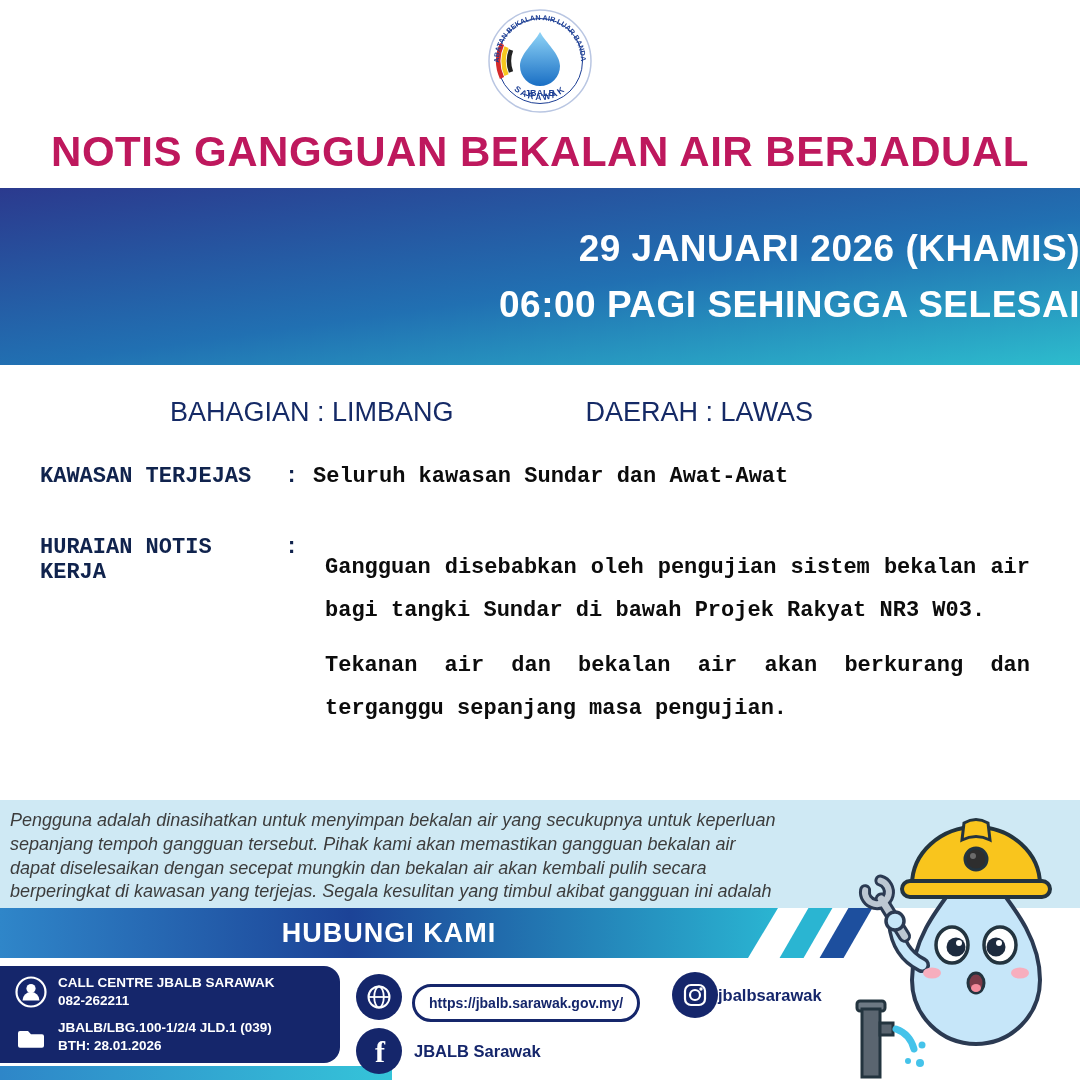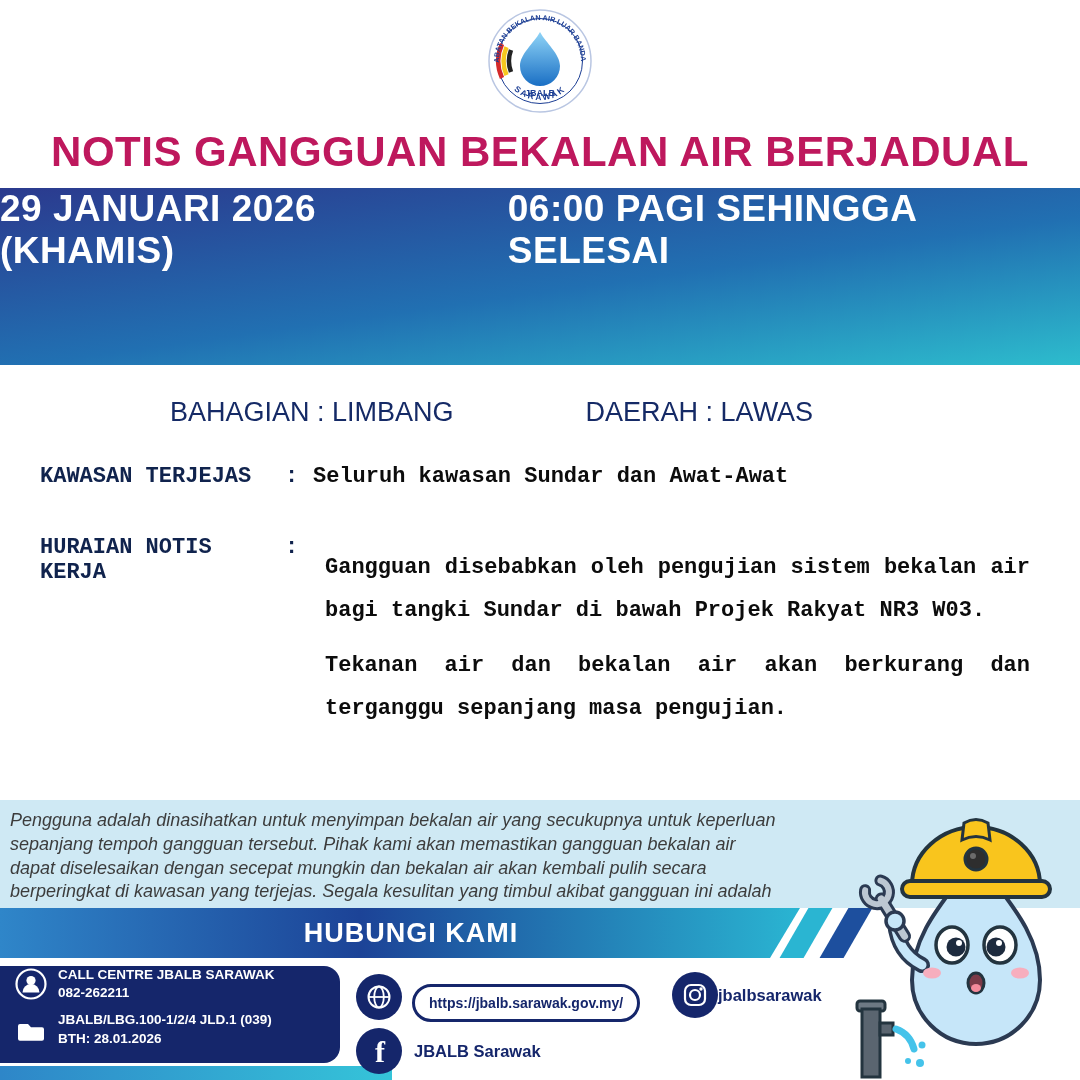--- a/index.html
+++ b/index.html
@@ -8,21 +8,21 @@
     font-family:"Liberation Sans",sans-serif;overflow:hidden;
   }
   .logo{position:absolute;top:8px;left:487px;width:106px;height:106px;}
   .title{
     position:absolute;top:128px;left:0;width:100%;text-align:center;
     font-size:42px;font-weight:bold;color:#be185d;letter-spacing:.5px;
   }
   .banner{
     position:absolute;top:188px;left:0;width:100%;height:177px;
     background:linear-gradient(172deg,#2b3a8e 0%,#2170b2 55%,#2dbccd 100%);
-    color:#fff;display:flex;flex-direction:row;align-items:flex-start;justify-content:center;
+    color:#fff;display:flex;flex-direction:column;align-items:flex-end;justify-content:center;
     gap:14px;font-size:37px;font-weight:bold;letter-spacing:.5px;
   }
   .details{position:absolute;top:365px;left:0;width:100%;}
   .region-row{
     margin:32px 0 0 170px;display:flex;gap:132px;
     font-size:27px;font-weight:normal;color:#152a66;
   }
   .info-row{
     display:grid;grid-template-columns:245px 28px 1fr;
     padding:0 38px 0 40px;font-size:22px;font-weight:bold;color:#0c0c0c;font-family:Liberation Mono, monospace;
@@ -36,29 +36,29 @@
     box-sizing:border-box;padding:9px 295px 0 10px;overflow:hidden;
     font-style:italic;color:#3c3c3c;font-size:18px;line-height:1.32;
   }
   .advisory p{margin:0;}
   .contact-banner{position:absolute;top:908px;left:0;width:100%;height:50px;}
   .cb-bar{
     position:absolute;left:0;top:0;width:778px;height:50px;
     background:linear-gradient(90deg,#2f86c9 0%,#1c4397 45%,#2ab5d2 100%);
     clip-path:polygon(0 0,100% 0,calc(100% - 30px) 100%,0 100%);
     display:flex;align-items:center;justify-content:center;
-    color:#fff;font-size:27px;font-weight:bold;letter-spacing:1px;padding-left:22px;
+    color:#fff;font-size:27px;font-weight:bold;letter-spacing:1px;
   }
   .cb-stripe{position:absolute;top:0;width:24px;height:50px;transform:skewX(-30deg);}
   .s1{left:794px;background:#2ab5d2;}
   .s2{left:834px;background:#1d4f9e;}
   .footer-navy{
     position:absolute;left:0;top:966px;width:340px;height:97px;background:#15266b;
     border-radius:0 16px 16px 0;color:#fff;display:flex;flex-direction:column;
-    gap:9px;padding-left:14px;box-sizing:border-box;
+    justify-content:center;gap:9px;padding-left:14px;box-sizing:border-box;
   }
   .navy-row{display:flex;align-items:center;gap:10px;}
   .navy-icon{width:34px;height:34px;flex:0 0 auto;}
   .navy-text{font-size:13.5px;font-weight:bold;line-height:1.35;}
   .navy-text span{display:block;}
   .bottom-bar{
     position:absolute;left:0;top:1066px;width:392px;height:14px;
     background:linear-gradient(90deg,#2e86c8,#35c4d9);
   }
   .icon-circle{

